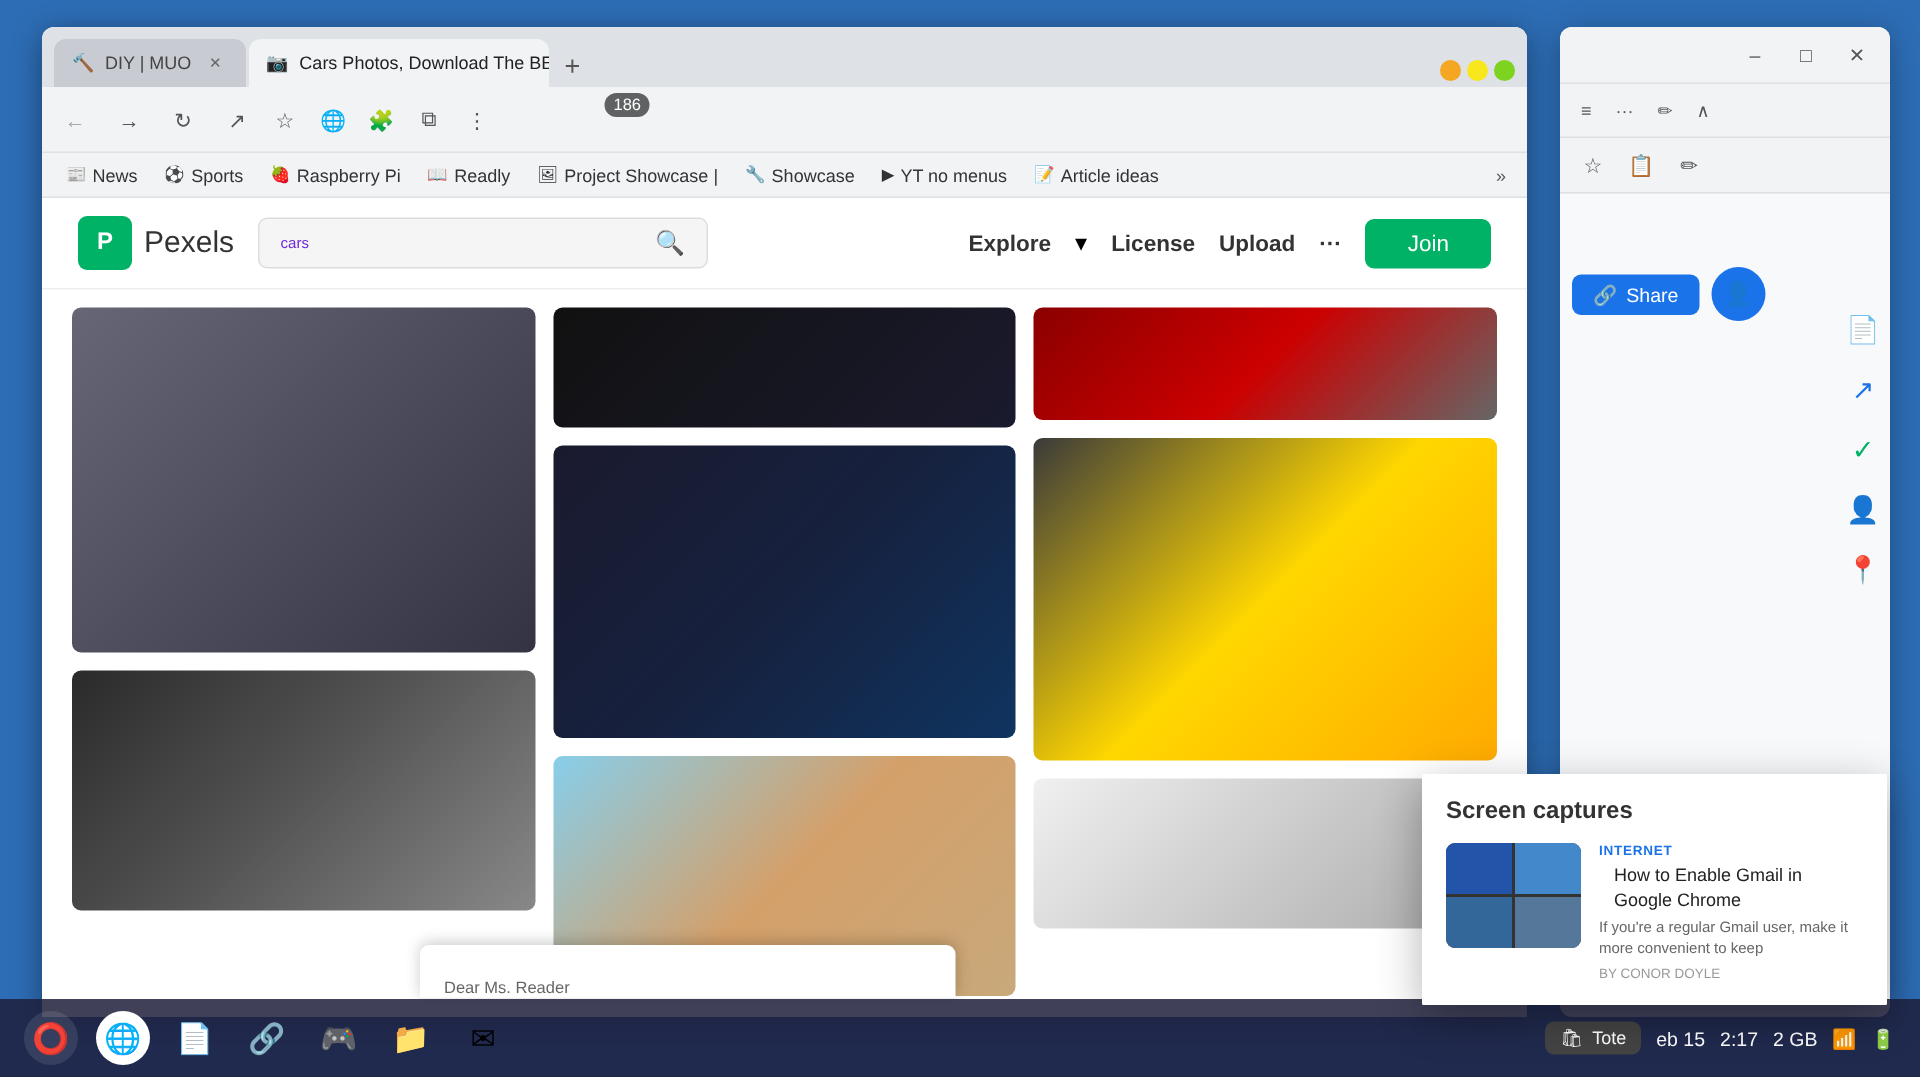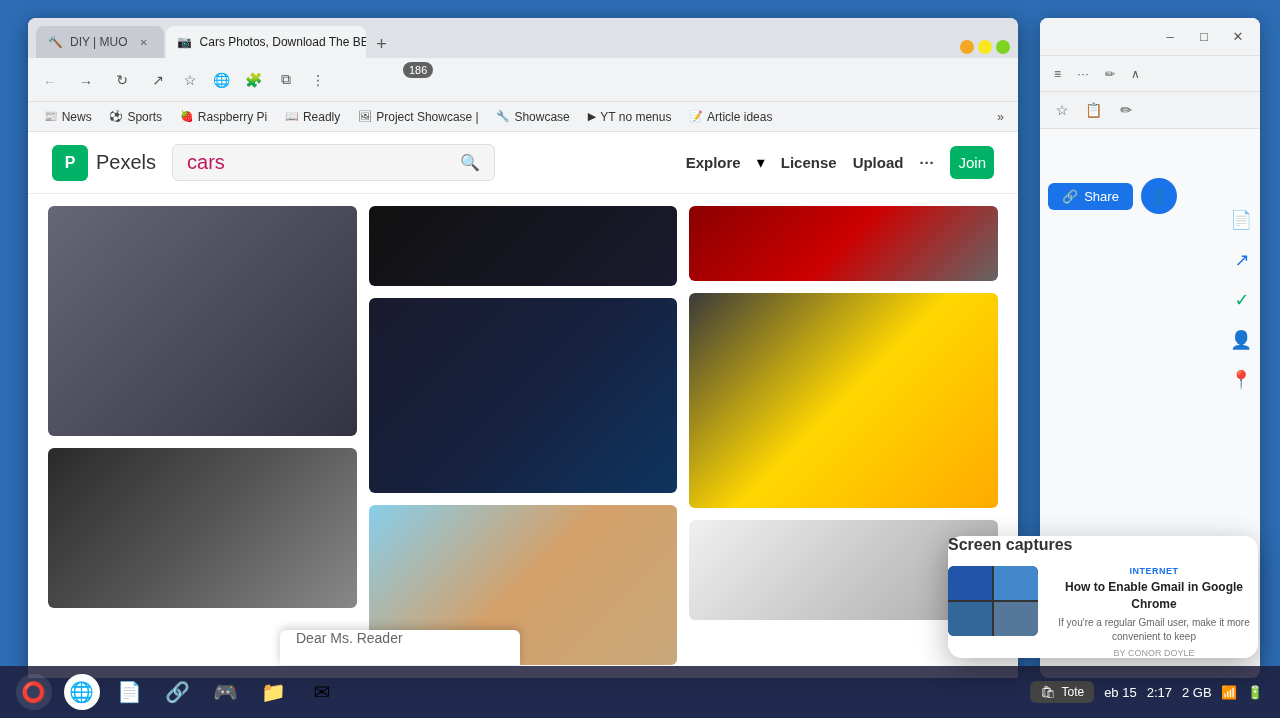--- a/index.html
+++ b/index.html
@@ -200,36 +200,36 @@
       display: flex;
       align-items: center;
       background: #f5f5f5;
       border: 1px solid #ddd;
       border-radius: 6px;
       padding: 6px 14px;
       gap: 8px;
       min-width: 300px;
     }
     .search-input {
-      border: none; background: none; font-size: 20px; color: #be185d; outline: none; flex: 1;
+      border: none; background: none; font-size: 10px; color: #6d28d9; outline: none; flex: 1;
     }
     .pexels-nav {
       margin-left: auto;
       display: flex; align-items: center; gap: 16px;
     }
     .nav-link {
       color: #333; font-size: 15px; cursor: pointer; text-decoration: none;
       display: flex; align-items: center; gap: 4px; font-weight: bold;
     }
     .join-btn {
       background: #00b265;
       color: white;
       border: none;
       border-radius: 6px;
-      padding: 8px 8px;
+      padding: 8px 28px;
       font-size: 15px;
       cursor: pointer;
       font-weight: 500;
     }
 
     
     .photo-grid {
       display: flex;
       gap: 12px;
       padding: 12px 20px;
@@ -323,39 +323,39 @@
       border-radius: 4px;
       border: none; background: none;
       cursor: pointer;
       display: flex; align-items: center; justify-content: center;
       font-size: 14px; color: #555;
     }
 
     
     .screen-captures {
       position: absolute;
-      bottom: 60px;
+      bottom: 48px;
       right: 22px;
       width: 310px;
       background: white;
-      border-radius: 14px;
+      border-radius: 1px;
       box-shadow: 0 8px 30px rgba(0,0,0,0.3);
+      padding: 16px;
       z-index: 100;
     }
     .screen-captures-title {
       font-size: 16px;
       font-weight: 600;
       color: #333;
       margin-bottom: 12px;
     }
     .capture-content {
       display: flex;
       gap: 12px;
       align-items: flex-start;
-      text-align: center;
     }
     .capture-thumbnail {
       width: 90px; height: 70px;
       border-radius: 6px;
       overflow: hidden;
       flex-shrink: 0;
       background: #333;
       display: grid;
       grid-template-columns: 1fr 1fr;
       grid-template-rows: 1fr 1fr;
@@ -373,24 +373,24 @@
     }
     .article-tag {
       font-size: 9px;
       color: #1a73e8;
       font-weight: 600;
       text-transform: uppercase;
       letter-spacing: 0.5px;
     }
     .article-title {
       font-size: 12px;
-      font-weight: 700;
+      font-weight: 400;
       color: #222;
       line-height: 1.4;
-      margin: 3px 0;
+      margin: 3px 10px;
     }
     .article-desc {
       font-size: 10px;
       color: #666;
       line-height: 1.4;
     }
     .article-author {
       font-size: 9px;
       color: #999;
       margin-top: 4px;
@@ -429,28 +429,28 @@
       font-size: 12px;
       cursor: pointer;
       display: flex; align-items: center; gap: 6px;
     }
 
     
     .email-popup {
       position: absolute;
       bottom: 52px;
       left: 280px;
-      width: 240px;
+      width: 357px;
       height: 36px;
       background: white;
       border-radius: 6px 6px 0 0;
       display: flex;
-      align-items: flex-start;
+      align-items: flex-end;
       padding: 0 16px;
-      font-size: 14px;
+      font-size: 11px;
       color: #666;
       box-shadow: 0 -2px 10px rgba(0,0,0,0.2);
       border-bottom: 1px solid #eee;
     }
 
     
     .num-badge {
       position: absolute;
       top: 62px;
       left: 403px;

